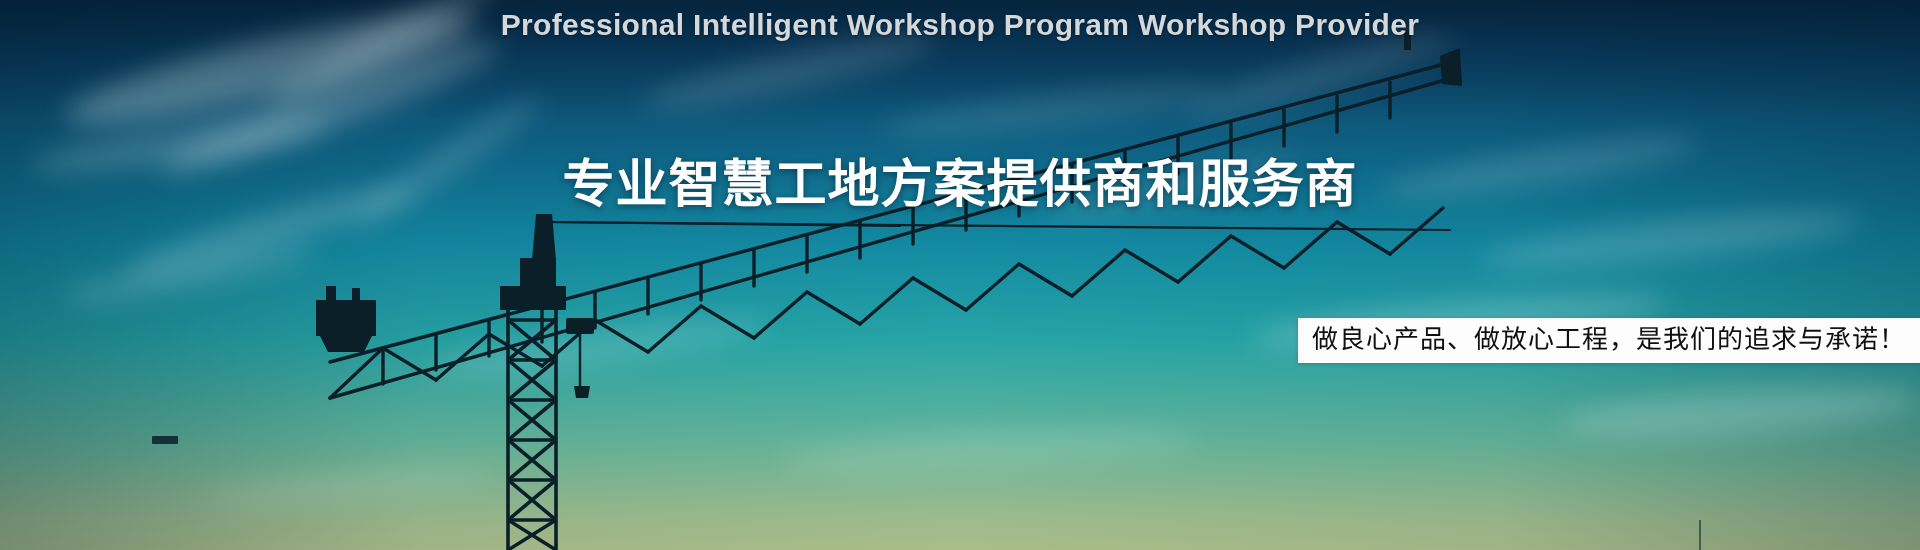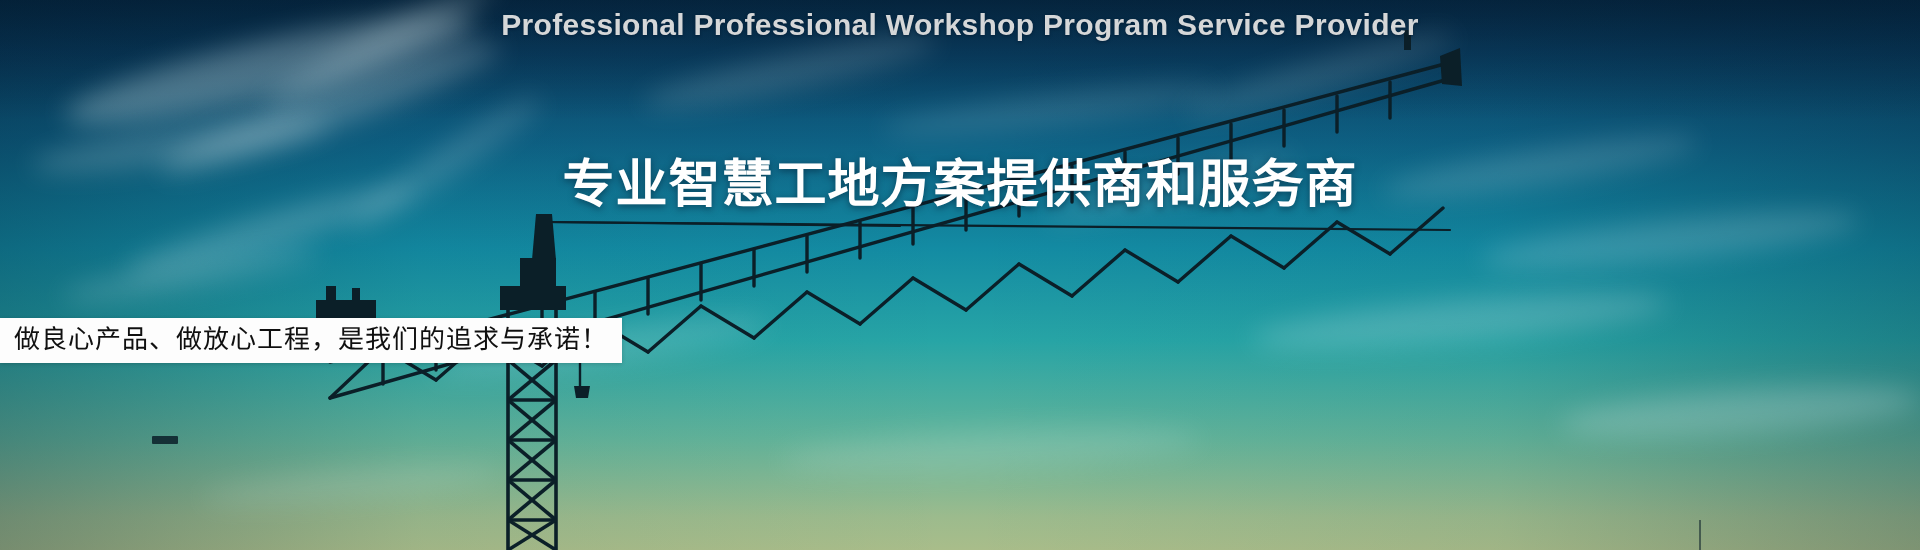--- a/index.html
+++ b/index.html
@@ -90,21 +90,21 @@
     font-size:52px;
     font-weight:bold;
     letter-spacing:1px;
     color:#ffffff;
     text-shadow:0 2px 7px rgba(0,25,45,.55);
     white-space:nowrap;
   }
   .subtitle-wrap{
     position:absolute;
     left:0; right:0; top:318px;
-    text-align:left;
+    text-align:right;
   }
   .subtitle{
     display:inline-block;
     background:#fdfdfd;
     color:#101010;
     font-size:26px;
     line-height:1.2;
     padding:6px 14px 8px 14px;
     letter-spacing:1px;
     white-space:nowrap;
@@ -246,21 +246,21 @@
 
     <g fill="none" stroke="#0b1f28" stroke-width="2" opacity=".55">
       <line x1="1700" y1="520" x2="1700" y2="550"></line>
     </g>
 
     <g fill="#0b1f28" stroke="none" opacity=".85">
       <rect x="152" y="436" width="26" height="8" rx="1"></rect>
     </g>
   </svg>
 
-  <div class="eyebrow">Professional Professional Workshop Program Service Provider</div>
+  <div class="eyebrow">Professional Intelligent Workshop Program Workshop Provider</div>
 
   <div class="headline">专业智慧工地方案提供商和服务商</div>
 
   <div class="subtitle-wrap">
     <span class="subtitle">做良心产品、做放心工程，是我们的追求与承诺！</span>
   </div>
 
 </div>
 
 </body></html>

